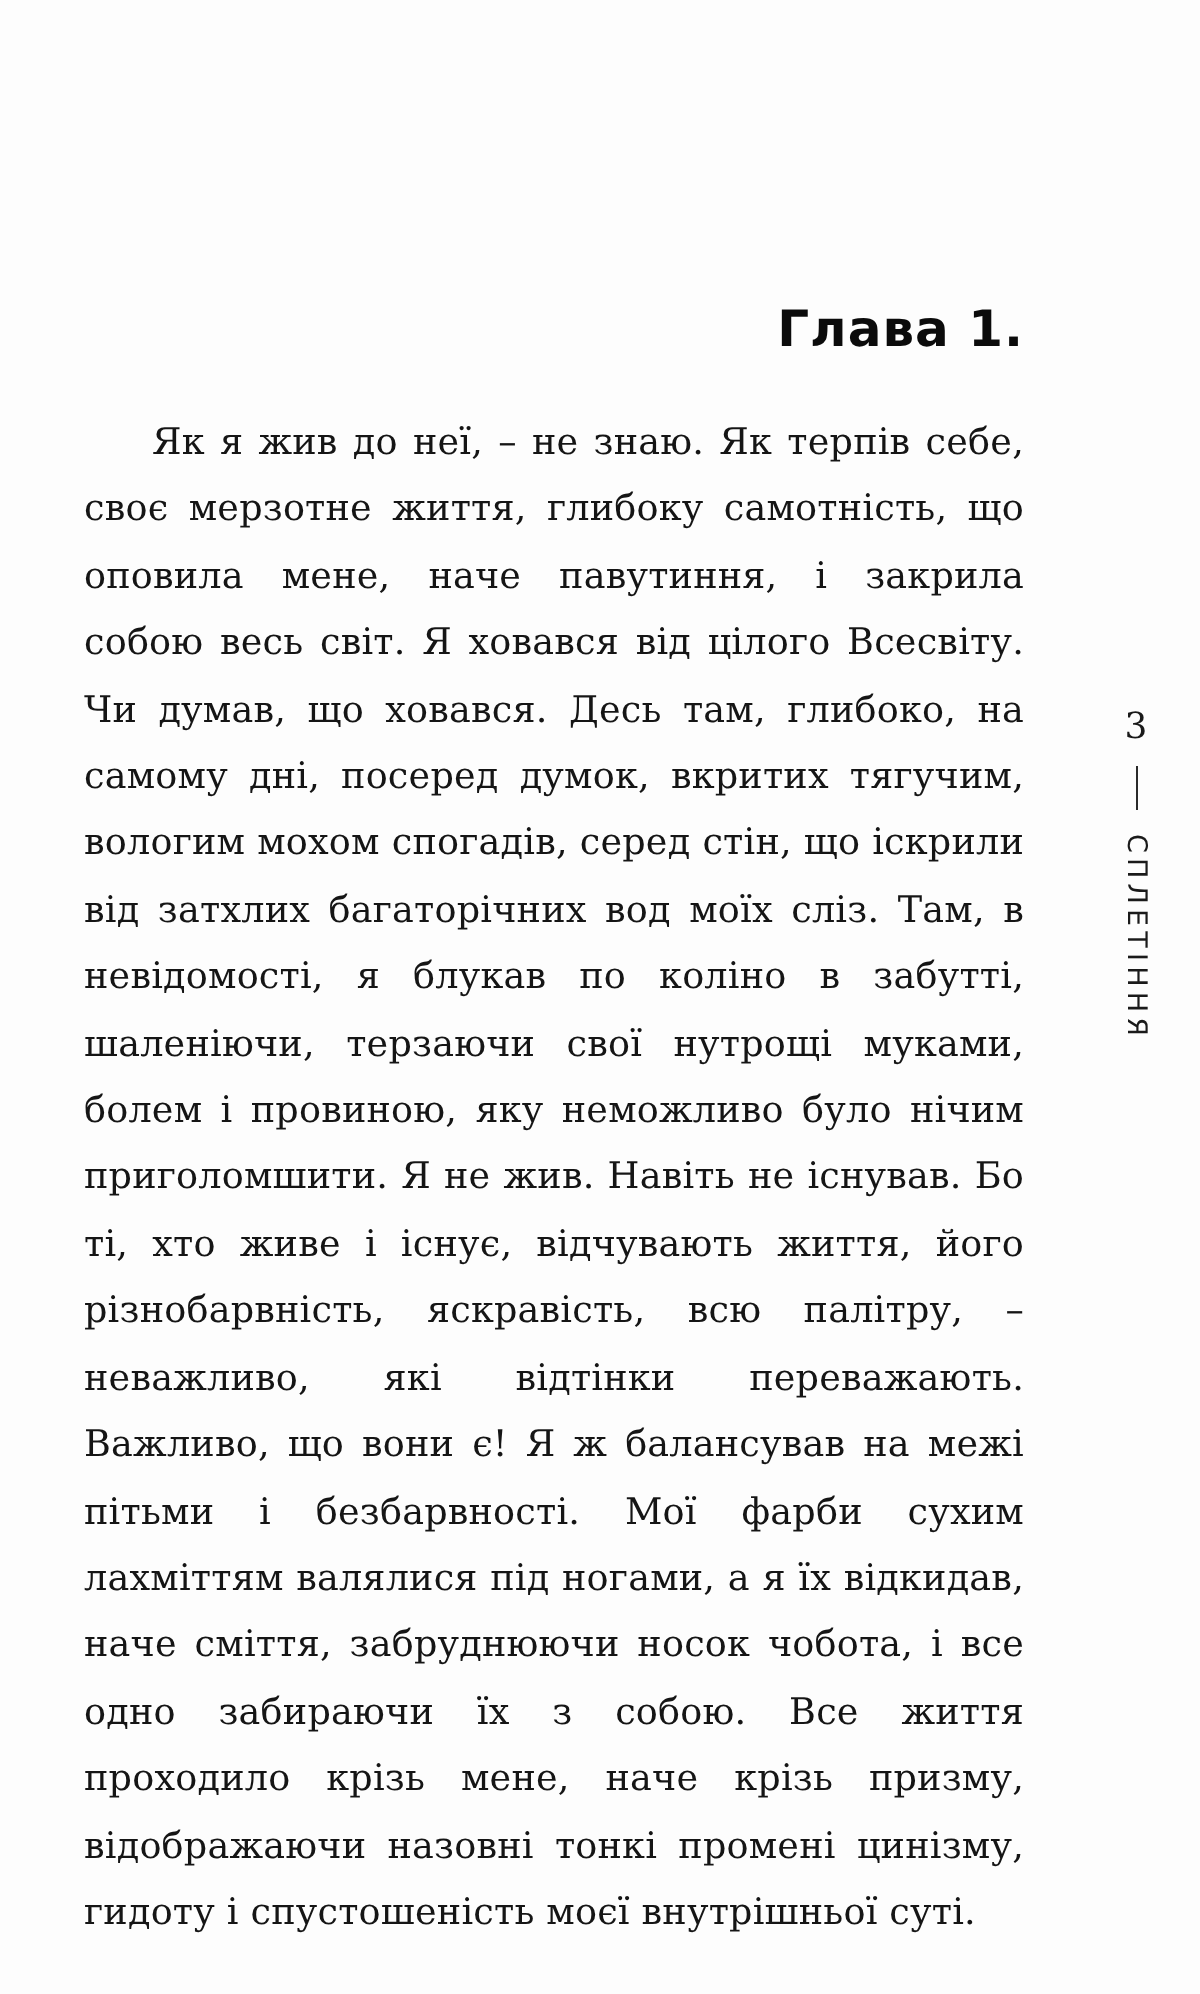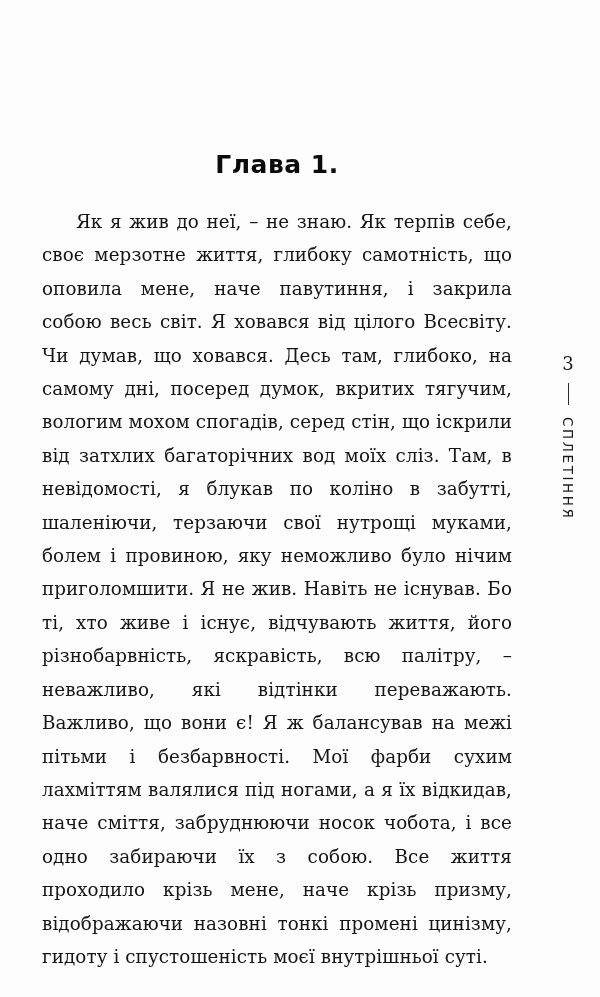--- a/index.html
+++ b/index.html
@@ -27,21 +27,21 @@
     left: 42px;
     top: 150px;
     width: 470px;
   }
 
   .chapter-title {
     font-family: "DejaVu Sans", sans-serif;
     font-weight: bold;
     font-size: 25px;
     letter-spacing: 0.5px;
-    text-align: center;
+    text-align: right;
     margin: 0 0 26px 0;
     color: #0b0b0b;
   }
 
   .para {
     font-family: "DejaVu Serif", serif;
     font-size: 18.3px;
     line-height: 33.4px;
     text-align: justify;
     text-align-last: left;

